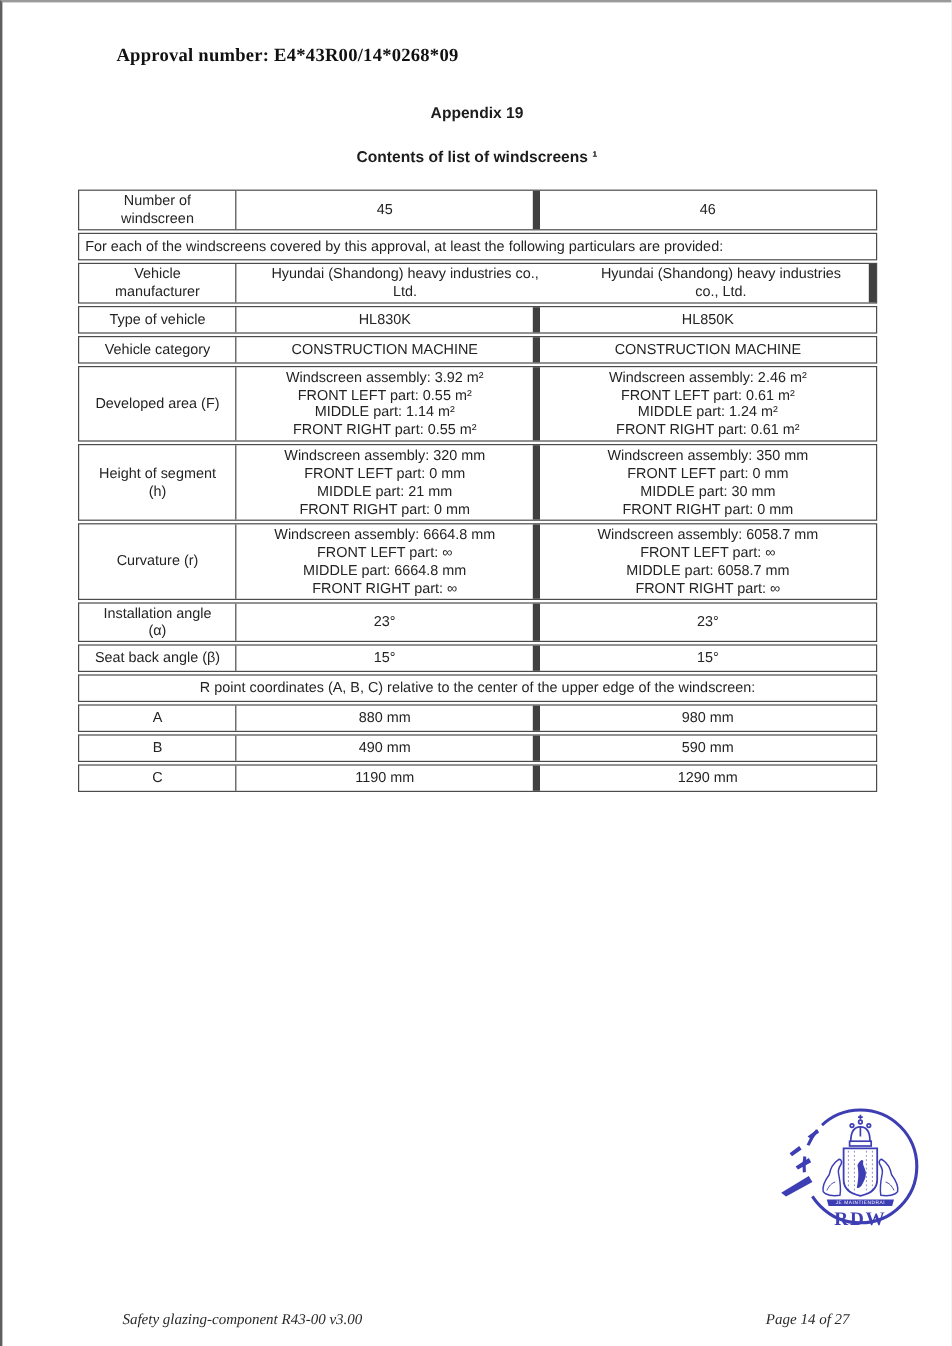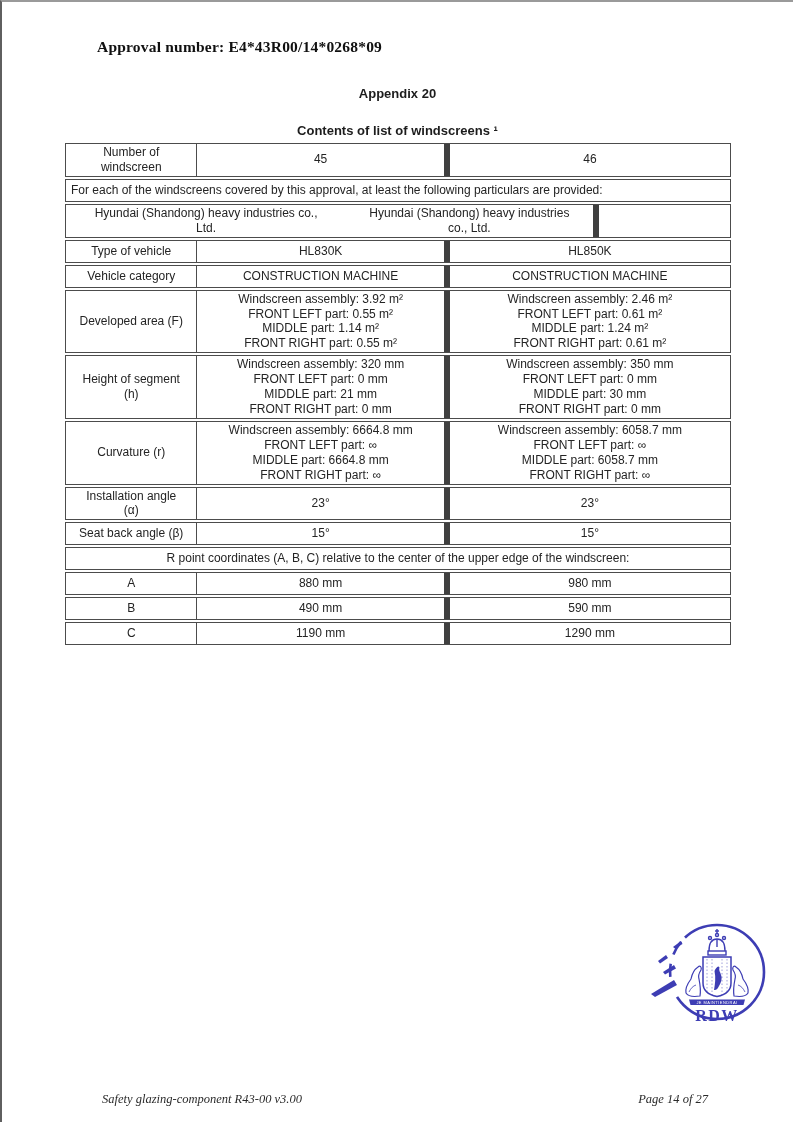--- a/index.html
+++ b/index.html
@@ -27,21 +27,21 @@
   .tbl{
     position:absolute;left:63px;top:141px;width:666px;
   }
   .trow{
     display:flex;
     border:1px solid #4c4c4c;
     margin-top:2px;
     background:#fff;
     box-sizing:border-box;
   }
-  .trow:first-child{margin-top:0;}
+  .trow:first-child{margin-top:15px;}
   .cell{
     box-sizing:border-box;
     padding:1px 4px;
     font-size:12px;
     line-height:14.9px;
     min-height:21px;
     display:flex;align-items:center;justify-content:center;
     text-align:center;
     white-space:pre-line;
     color:#242424;
@@ -61,35 +61,37 @@
   .logo{position:absolute;left:635px;top:912px;}
 </style>
 </head>
 <body>
 
 <div class="page">
 
   <div class="approval">Approval number: E4*43R00/14*0268*09</div>
 
   <div class="titles">
-    <div class="appendix">Appendix 20</div>
+    <div class="appendix">Appendix 19</div>
     <div class="subtitle">Contents of list of windscreens ¹</div>
   </div>
 
   <div class="tbl" id="tbl">
       <div class="trow">
         <div class="cell lab">Number of
 windscreen</div>
         <div class="cell v1">45</div>
         <div class="cell v2">46</div>
       </div>
       <div class="trow full left">
         <div class="cell">For each of the windscreens covered by this approval, at least the following particulars are provided:</div>
       </div>
       <div class="trow">
+        <div class="cell lab">Vehicle
+manufacturer</div>
         <div class="cell v2">Hyundai (Shandong) heavy industries co.,
 Ltd.</div>
         <div class="cell v1">Hyundai (Shandong) heavy industries
 co., Ltd.</div>
       </div>
       <div class="trow">
         <div class="cell lab">Type of vehicle</div>
         <div class="cell v1">HL830K</div>
         <div class="cell v2">HL850K</div>
       </div>

